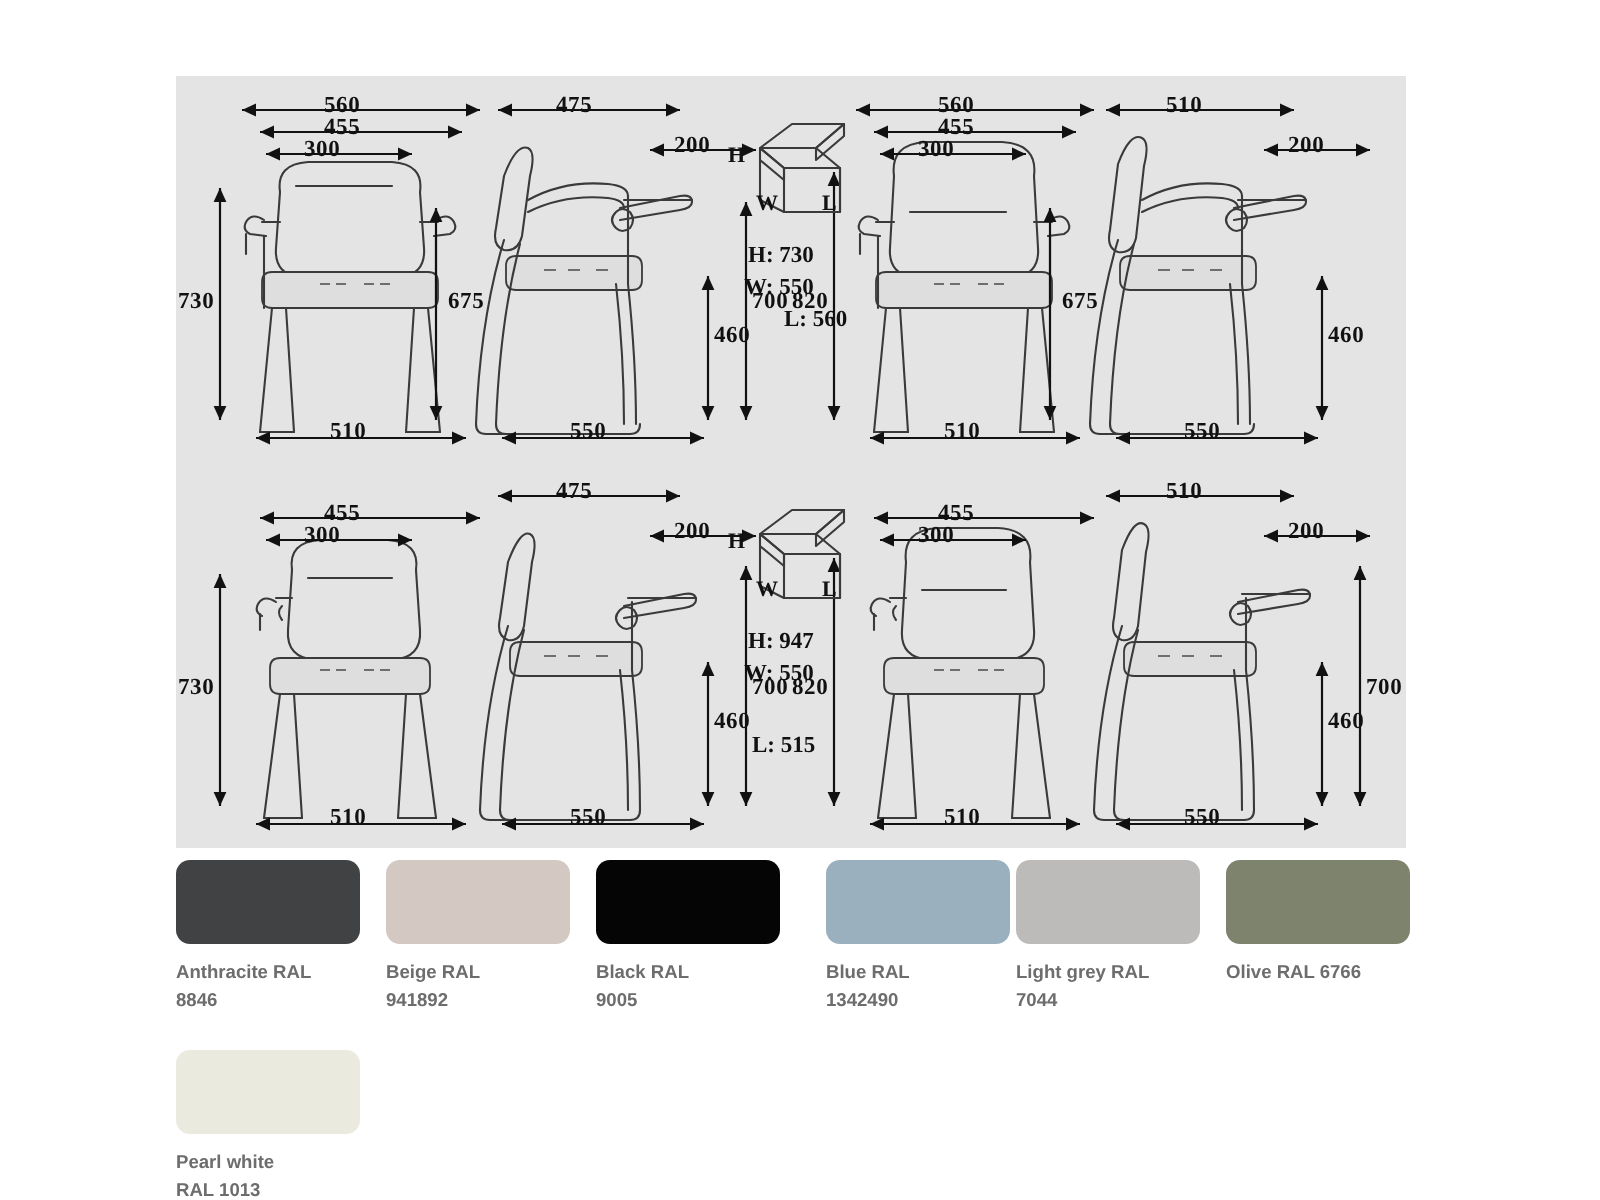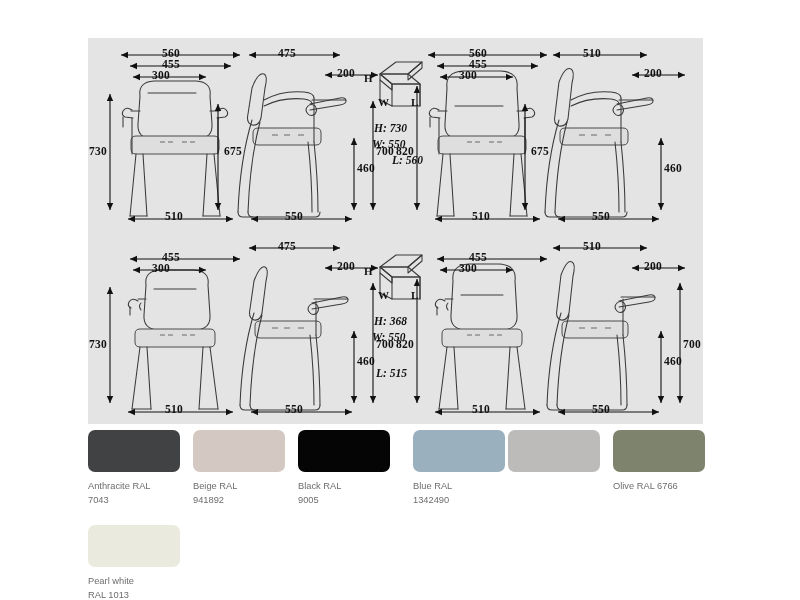--- a/index.html
+++ b/index.html
@@ -44,31 +44,31 @@
   
   .arrows{position:absolute;left:0;top:0;width:307px;height:193px;pointer-events:none;}
   .ar{stroke:#111;stroke-width:1.1;fill:none;}
   .arh{fill:#111;}
 
   
   .pack{position:absolute;width:110px;}
   .pack .boxwrap{position:absolute;left:10px;top:0;}
   .pack .pl{
     position:absolute;font-family:"Liberation Serif", serif;font-weight:bold;
-    font-size:11.5px;color:#111;white-space:nowrap;font-style:italic;
+    font-size:11.5px;color:#111;white-space:nowrap;
   }
   .boxlet{
     position:absolute;font-family:"Liberation Serif", serif;font-weight:bold;
     font-size:11px;color:#111;
   }
 
   
   .swatches{position:absolute;left:88px;top:430px;width:660px;}
   .sw-row{position:absolute;left:0;width:660px;}
-  .sw{position:absolute;width:103px;}
+  .sw{position:absolute;width:103px;font-weight:bold;}
   .sw-chip{width:92px;height:42px;border-radius:7px;}
   .sw-label{
     margin-top:8px;font-size:9.3px;line-height:13.5px;color:#6d6d6d;
     font-family:"Liberation Sans", sans-serif;
   }
   .sw-label span{display:block;}
 </style>
 </head>
 <body>
 
@@ -434,34 +434,34 @@
             <path class="ln" d="M14 20 l12 10 l28 0 l-12 -10 z" fill="#fff"></path>
             <path class="ln" d="M42 20 l14 -12 l0 6 l-14 12 z" fill="#fff"></path>
             <path class="ln" d="M26 30 l0 22 l28 0 l0 -22 z" fill="#fff"></path>
             <path class="ln" d="M14 26 l0 20 l12 6"></path>
             <path class="ln" d="M54 30 l0 22"></path>
           </svg>
         </div>
         <div class="boxlet" style="left:8px;top:18px;">H</div>
         <div class="boxlet" style="left:22px;top:42px;">W</div>
         <div class="boxlet" style="left:55px;top:42px;">L</div>
-        <div class="pl" style="left:18px;top:68px;">H: 368</div>
+        <div class="pl" style="left:18px;top:68px;">H: 947</div>
         <div class="pl" style="left:16px;top:84px;">W: 550</div>
         <div class="pl" style="left:20px;top:100px;margin-top:20px;">L: 515</div>
       </div>
     </div>
   </div>
 
   <div class="swatches">
     <div class="sw-row" style="top:0;">
       <div class="sw" style="left:0;">
         <div class="sw-chip" id="c0" style="background: rgb(65, 66, 68);"></div>
         <div class="sw-label">
           <span>Anthracite RAL</span>
-          <span>7043</span>
+          <span>8846</span>
         </div>
       </div>
       <div class="sw" style="left:105px;">
         <div class="sw-chip" id="c1" style="background: rgb(212, 200, 195);"></div>
         <div class="sw-label">
           <span>Beige RAL</span>
           <span>941892</span>
         </div>
       </div>
       <div class="sw" style="left:210px;">
@@ -473,20 +473,24 @@
       </div>
       <div class="sw" style="left:325px;">
         <div class="sw-chip" id="c3" style="background: rgb(155, 176, 191);"></div>
         <div class="sw-label">
           <span>Blue RAL</span>
           <span>1342490</span>
         </div>
       </div>
       <div class="sw" style="left:420px;">
         <div class="sw-chip" id="c4" style="background: rgb(188, 187, 185);"></div>
+        <div class="sw-label">
+          <span>Light grey RAL</span>
+          <span>7044</span>
+        </div>
       </div>
       <div class="sw" style="left:525px;">
         <div class="sw-chip" id="c5" style="background: rgb(126, 131, 110);"></div>
         <div class="sw-label">
           <span>Olive RAL 6766</span>
           <span></span>
         </div>
       </div>
     </div>
     <div class="sw-row" style="top:95px;">

